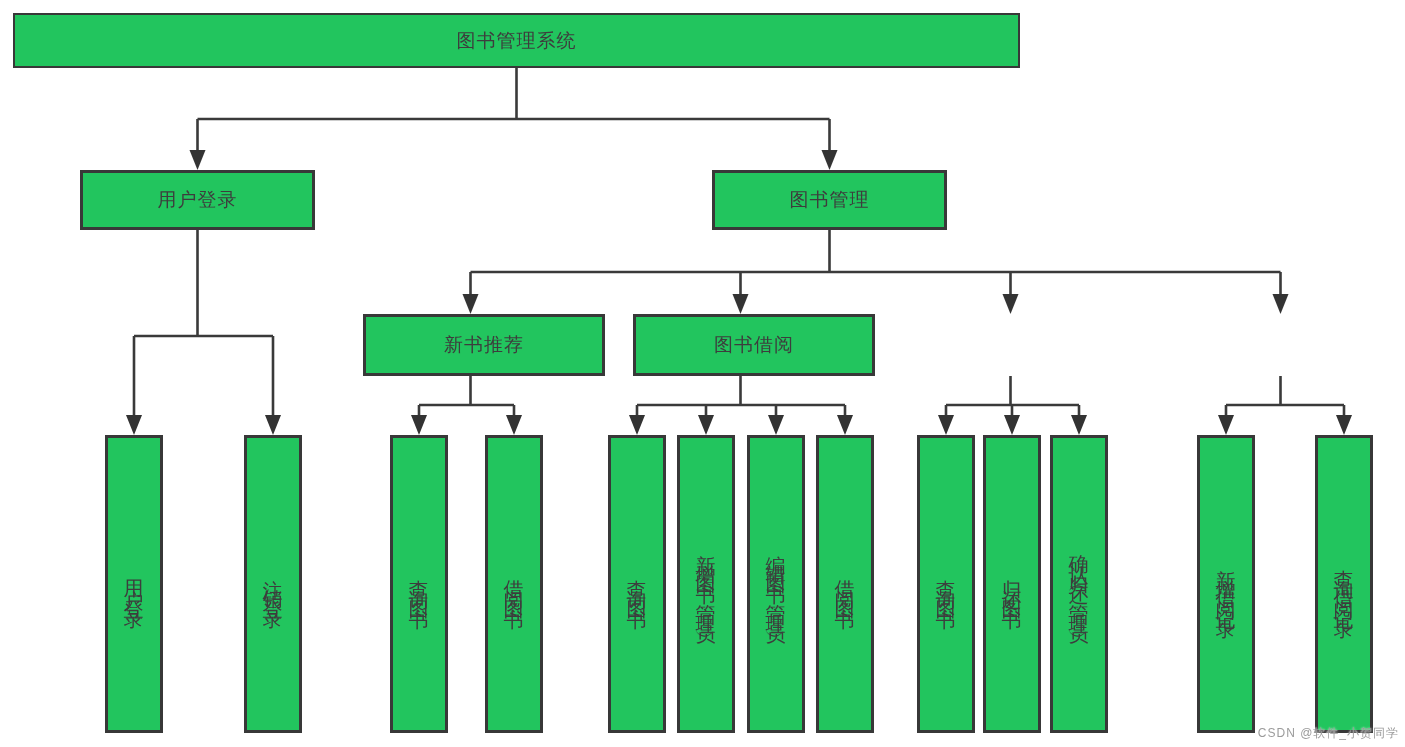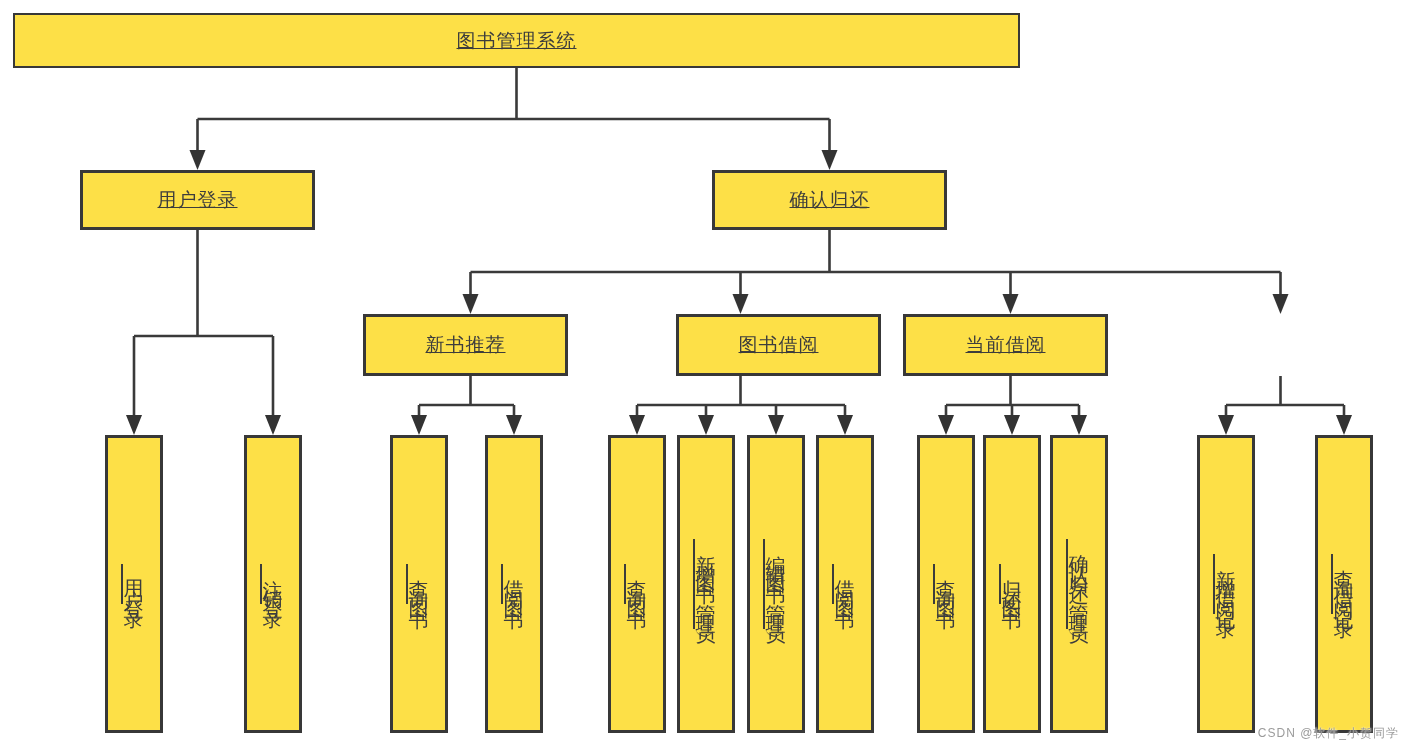--- a/index.html
+++ b/index.html
@@ -14,41 +14,40 @@
     overflow: hidden;
   }
   .connectors {
     position: absolute;
     left: 0; top: 0;
     width: 1405px; height: 747px;
     pointer-events: none;
   }
   .box {
     position: absolute;
-    background: #fde047;
+    background: #22c55e;
     border: 3px solid #383838;
     display: flex;
     align-items: center;
     justify-content: center;
     text-align: center;
-    text-decoration: underline;
   }
   .hlabel {
     font-size: 19px;
     letter-spacing: 1px;
     color: #3d3d3d;
     white-space: nowrap;
   }
   .root-box { left: 13px; top: 13px; width: 1007px; height: 55px; border-width: 2px; }
   .l2-box  { top: 170px; width: 235px; height: 60px; }
   .l2-user { left: 80px; }
   .l2-book { left: 712px; }
-  .l3-box  { top: 314px; width: 205px; height: 62px; }
+  .l3-box  { top: 314px; width: 242px; height: 62px; }
   .l3-a { left: 363px; }
-  .l3-b { left: 633px; margin-left: 43px; }
+  .l3-b { left: 633px; }
   .l3-c { left: 903px; }
   .l3-d { left: 1173px; }
   .leaf {
     top: 435px; width: 58px; height: 298px;
   }
   .vlabel {
     writing-mode: vertical-rl;
     text-orientation: mixed;
     font-size: 20px;
     letter-spacing: 10px;
@@ -118,31 +117,28 @@
   </svg>
 
   <div class="box root-box">
     <span class="hlabel">图书管理系统</span>
   </div>
 
   <div class="box l2-box l2-user">
     <span class="hlabel">用户登录</span>
   </div>
   <div class="box l2-box l2-book">
-    <span class="hlabel">确认归还</span>
+    <span class="hlabel">图书管理</span>
   </div>
 
   <div class="box l3-box l3-a">
     <span class="hlabel">新书推荐</span>
   </div>
   <div class="box l3-box l3-b">
     <span class="hlabel">图书借阅</span>
-  </div>
-  <div class="box l3-box l3-c">
-    <span class="hlabel">当前借阅</span>
   </div>
 
   <div class="box leaf g1-a">
     <span class="vlabel">用户登录</span>
   </div>
   <div class="box leaf g1-b">
     <span class="vlabel">注销登录</span>
   </div>
 
   <div class="box leaf g2-a">

